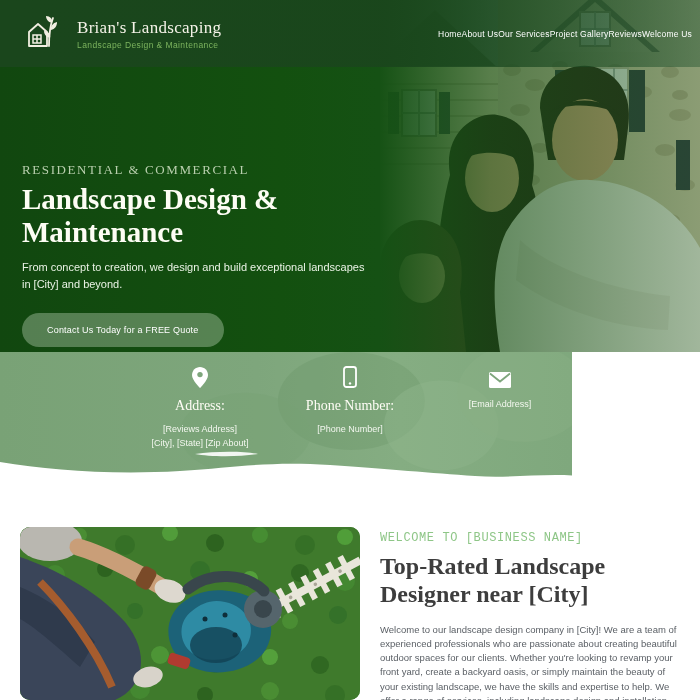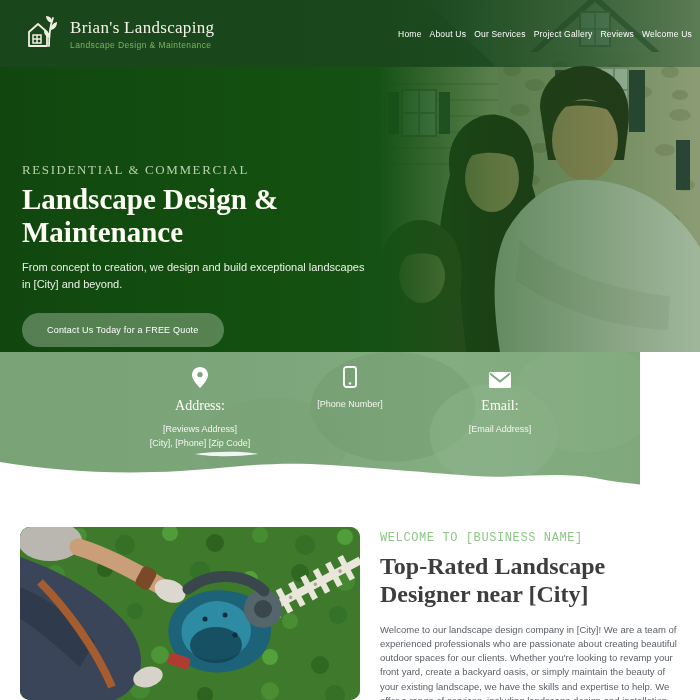--- a/index.html
+++ b/index.html
@@ -9,37 +9,37 @@
 
   
   .hero-wrap { position:absolute; top:0; left:0; width:700px; height:352px; background:#12470f; overflow:hidden; }
   .hero-photo { position:absolute; top:0; right:0; width:320px; height:352px; }
   .hero-overlay { position:absolute; inset:0;
     background:linear-gradient(90deg,#11470f 0%,#13500f 40%,#155114 54%,rgba(20,81,20,0.50) 70%,rgba(20,81,20,0.10) 100%); }
 
   header { position:absolute; top:0; left:0; right:0; height:67px; display:flex; align-items:center;
     padding:0 8px 0 22px; z-index:5;
     background:linear-gradient(90deg,rgba(26,70,28,1) 0%,rgba(26,70,28,0.96) 55%,rgba(34,84,48,0.45) 100%); }
-  .brand { display:flex; align-items:center; gap:10px; cursor:pointer; }
+  .brand { display:flex; align-items:center; gap:17px; cursor:pointer; }
   .brand-text { display:flex; flex-direction:column; gap:2px; }
   .brand-name { font-family:"Liberation Serif", serif; font-size:17px; color:#f5f3e8; letter-spacing:0.3px; }
   .brand-tagline { font-size:8.5px; color:#7cb45e; letter-spacing:0.4px; }
-  nav { margin-left:auto; display:flex; gap:8px; }
+  nav { margin-left:auto; display:flex; gap:0; }
   nav a { color:#ffffff; font-size:8.5px; text-decoration:none; letter-spacing:0.2px; cursor:pointer; }
 
   .hero-content { position:absolute; left:22px; top:122px; width:365px; z-index:4; }
   .hero-kicker { font-family:"Liberation Serif", serif; font-size:13px; letter-spacing:1.6px; color:#b9cfae;margin-top:40px; }
   .hero-title { font-family:"Liberation Serif", serif; font-size:29px; line-height:1.14; color:#fdfdf4; width:310px; margin-top:5px; }
   .hero-sub { font-size:11px; line-height:1.5; color:#eaf3e5; margin-top:10px; width:350px; }
   .hero-cta { display:inline-block; margin-top:21px; padding:12px 25px; border-radius:19px;
     background:rgba(196,219,191,0.38); color:#ffffff; font-size:9px; letter-spacing:0.2px;
     border:none; cursor:pointer; font-family:"Liberation Sans", sans-serif; }
 
   
-  .contact-bar { position:absolute; top:352px; left:0; width:640px; height:148px;
+  .contact-bar { position:absolute; top:352px; left:0; width:572px; height:148px;
     background:linear-gradient(90deg,#79a276 0%,#7ea67c 45%,#85ad82 70%,#7fa87d 100%); overflow:hidden; }
   .contact-ghost { position:absolute; inset:0; opacity:0.5; }
   .contact-cols { position:absolute; top:14px; left:125px; width:450px; display:flex; z-index:2; }
   .contact-col { width:150px; text-align:center; color:#fff; }
   .contact-icon { height:22px; display:flex; align-items:flex-end; justify-content:center; margin-bottom:10px; }
   .contact-label { font-family:"Liberation Serif", serif; font-size:14px; color:#fffdf6; margin-bottom:9px; }
   .contact-line { font-size:9px; line-height:1.55; color:#f3f7ef; }
   .wave { position:absolute; bottom:0; left:0; width:700px; height:56px; z-index:3; }
 
   
@@ -198,41 +198,41 @@
     <div class="contact-cols">
       <div class="contact-col">
         <div class="contact-icon">
           <svg width="16" height="21" viewBox="0 0 16 21">
             <path d="M8 0 C3.6 0 0 3.6 0 8 C0 13.5 8 21 8 21 C8 21 16 13.5 16 8 C16 3.6 12.4 0 8 0 Z" fill="#ffffff"></path>
             <circle cx="8" cy="7.6" r="2.7" fill="#7ea67c"></circle>
           </svg>
         </div>
         <div class="contact-label">Address:</div>
         <div class="contact-line">[Reviews Address]</div>
-        <div class="contact-line">[City], [Phone] [Zip Code]</div>
+        <div class="contact-line">[City], [State] [Zip About]</div>
       </div>
 
       <div class="contact-col">
         <div class="contact-icon">
           <svg width="14" height="22" viewBox="0 0 14 22">
             <rect x="1" y="1" width="12" height="20" rx="2.4" fill="none" stroke="#ffffff" stroke-width="1.8"></rect>
             <circle cx="7" cy="17.4" r="1.2" fill="#ffffff"></circle>
           </svg>
         </div>
+        <div class="contact-label">Phone Number:</div>
         <div class="contact-line">[Phone Number]</div>
       </div>
 
       <div class="contact-col">
         <div class="contact-icon">
           <svg width="22" height="16" viewBox="0 0 22 16">
             <rect x="0" y="0" width="22" height="16" rx="1.5" fill="#ffffff"></rect>
             <path d="M1 1.5 L11 9.5 L21 1.5" fill="none" stroke="#7ea67c" stroke-width="1.8"></path>
           </svg>
         </div>
-        <div class="contact-label">Email:</div>
         <div class="contact-line">[Email Address]</div>
       </div>
     </div>
 
     <svg class="wave" viewBox="0 0 700 56" preserveAspectRatio="none">
       <path d="M0,18 C50,26 110,31 180,27 C240,23 270,17 330,21 C390,25 430,29 475,32 C515,35 555,27 595,34 C635,42 668,42 700,46 L700,56 L0,56 Z" fill="#ffffff"></path>
       <path d="M195,10 C215,7 245,7 258,10 C240,13 210,13 195,10 Z" fill="#ffffff" opacity="0.9"></path>
     </svg>
   </section>
 

